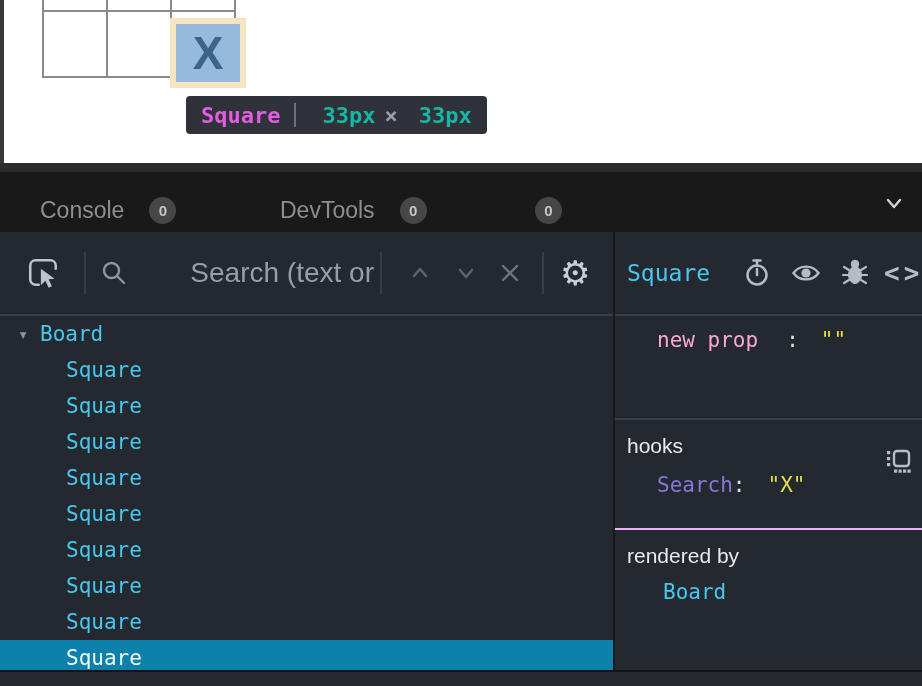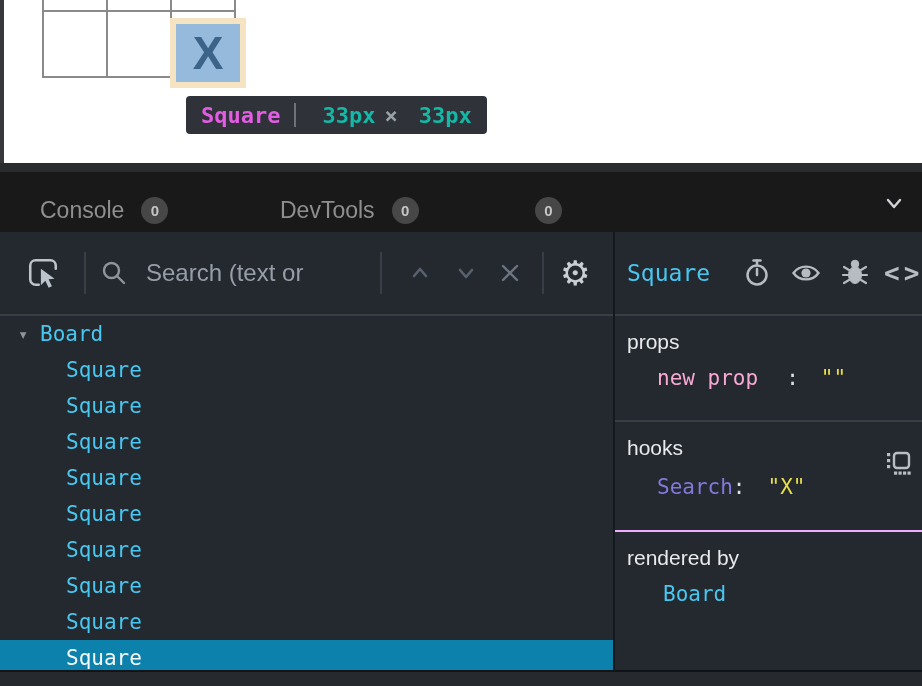--- a/index.html
+++ b/index.html
@@ -26,38 +26,38 @@
   .tooltip { position:absolute; left:186px; top:96px; height:38px; background:#2f3339; border-radius:4px;
              display:inline-flex; align-items:center; padding:0 15px; font-size:22px; font-weight:bold; }
   .tt-name { color:#e35ce3; }
   .tt-bar { width:2px; height:24px; background:#6d7278; margin:0 14px; }
   .tt-dim { color:#14b8a6;margin-left:12px; }
   .tt-times { color:#9aa1a8; margin:0 9px; }
 
   
   .sep1 { position:absolute; left:0; top:163px; width:922px; height:9px; background:#2b2c2e; }
   .tabbar { position:absolute; left:0; top:172px; width:922px; height:60px; background:#19191a; }
-  .tab { position:absolute; top:0; height:76px; display:flex; align-items:center; gap:17px; cursor:default;justify-content:space-between; }
+  .tab { position:absolute; top:0; height:76px; display:flex; align-items:center; gap:25px; cursor:default;justify-content:space-between; }
   .tab:nth-child(1) { left:40px; }
   .tab:nth-child(2) { left:280px; }
   .tab:nth-child(3) { left:535px; }
   .tab .tab-label { font-size:23px; color:#8f8f8f; }
   .tab.active .tab-label { color:#f2f3f4; font-weight:bold; }
   .badge { min-width:27px; height:27px; border-radius:14px; background:#474747; color:#c6c6c6;
            font-size:15px; font-weight:bold; display:flex; align-items:center; justify-content:center; }
   .tab-chevron { position:absolute; right:14px; top:17px; color:#d2d5d8; }
 
   
   .panel { position:absolute; left:0; top:232px; width:922px; height:438px; background:#242930; }
   .vdivider { position:absolute; left:613px; top:0; width:2px; height:438px; background:#15181c; }
   .toolbar { position:absolute; left:0; top:0; width:922px; height:84px; border-bottom:2px solid #373e47; }
   .tb-item { position:absolute; top:0; height:82px; display:flex; align-items:center; }
   .tb-div { position:absolute; top:20px; width:2px; height:42px; background:#373e47; }
   .search-input { background:transparent; border:none; outline:none; width:228px;
-                  font-family:"Liberation Sans",sans-serif; font-size:24px; color:#84cc16; }
+                  font-family:"Liberation Sans",sans-serif; font-size:28px; color:#84cc16;text-align:right; }
   .search-input::placeholder { color:#979ea7; opacity:1; }
   .comp-name { color:#46c8f0; font-size:23px; }
 
   
   .tree { position:absolute; left:0; top:84px; width:613px; height:354px; overflow:hidden;
           font-family:"DejaVu Sans Mono", monospace; font-size:21px; }
   .tree-row { height:36px; display:flex; align-items:center; color:#46c8f0; cursor:default; }
   .tree-row .twisty { color:#8d949c; font-size:17px; width:22px; margin-left:18px; display:inline-block; }
   .tree-row.indent { padding-left:66px; }
   .tree-row.selected { background:#0c81ab; color:#f5f8fa; }
@@ -274,21 +274,20 @@
   <div class="tree-row indent selected">
 
     <span class="tree-label">Square</span>
   </div>
 </div>
 
     <div class="vdivider"></div>
 
     <div class="inspector">
       <div class="sect sect-props">
-        <div class="sect-title">props</div>
         <div class="sect-row">
           <span class="prop-key">new prop</span>
           <span class="colon props-colon">:</span>
           <span class="val-string">""</span>
         </div>
       </div>
       <div class="sect sect-hooks">
         <div class="sect-title">hooks</div>
         <span class="chip-icon">
           <svg width="28" height="26" viewBox="0 0 28 26" fill="none" stroke="currentColor" stroke-width="2.4">

